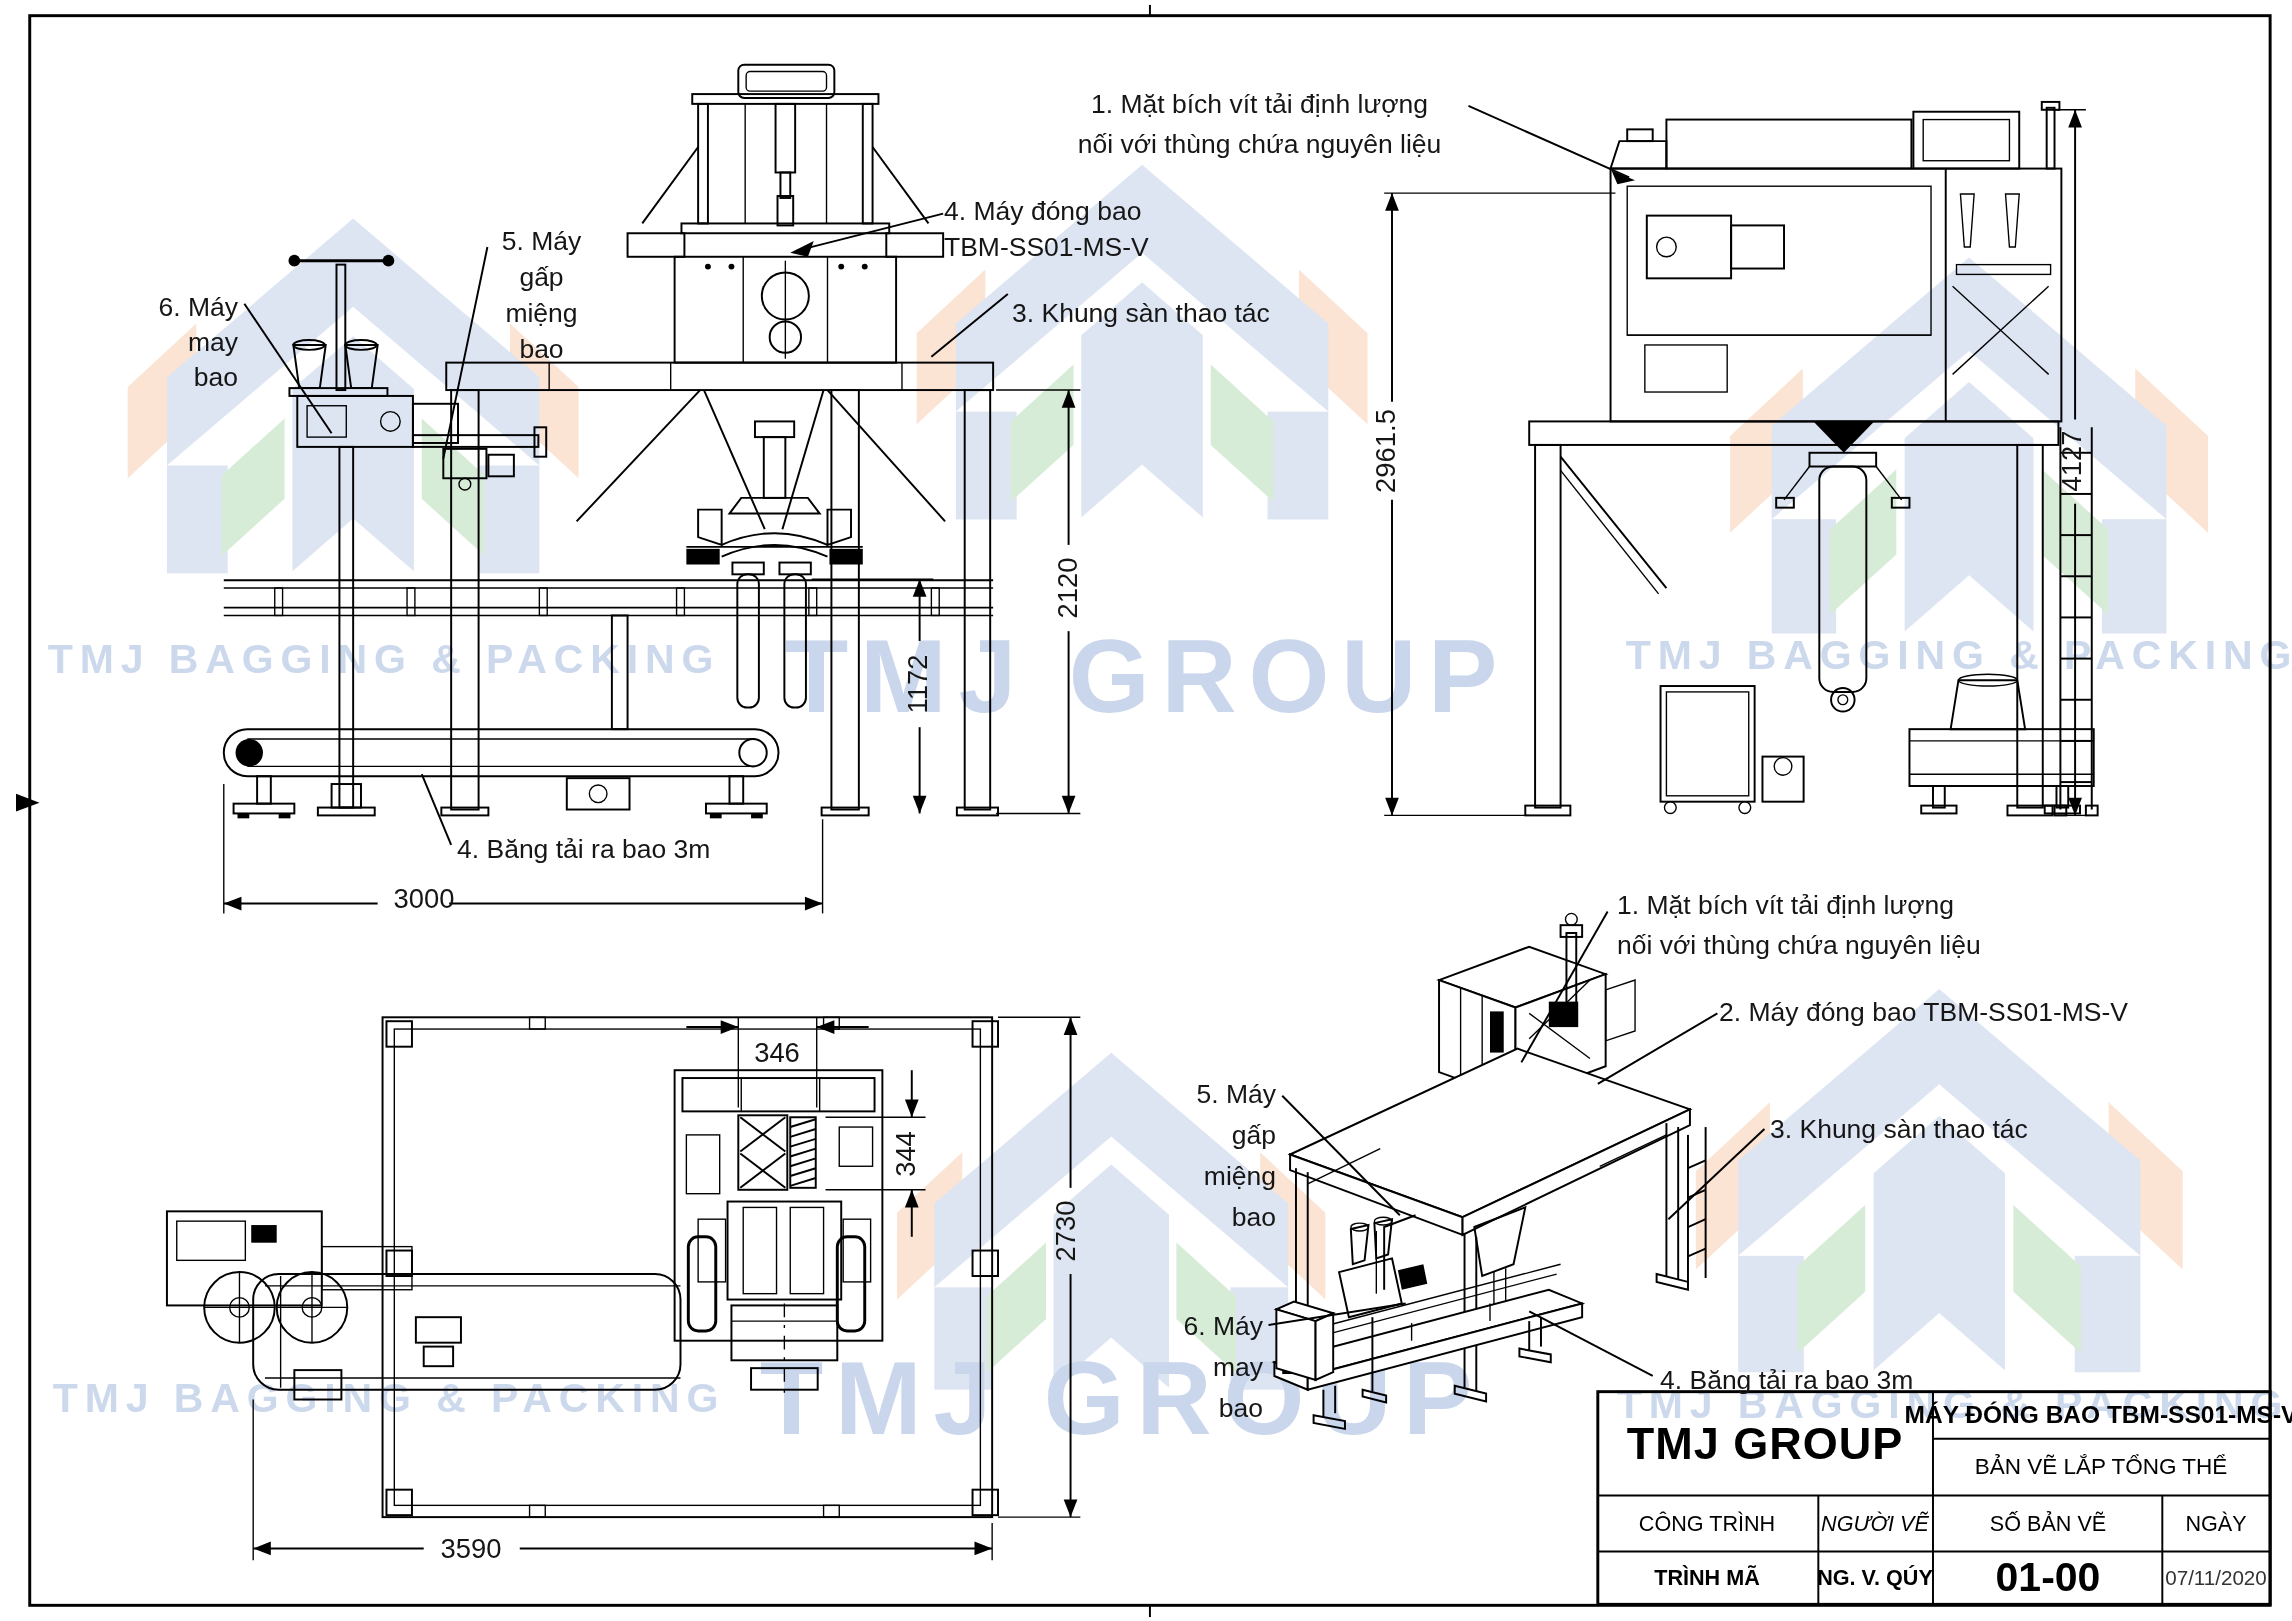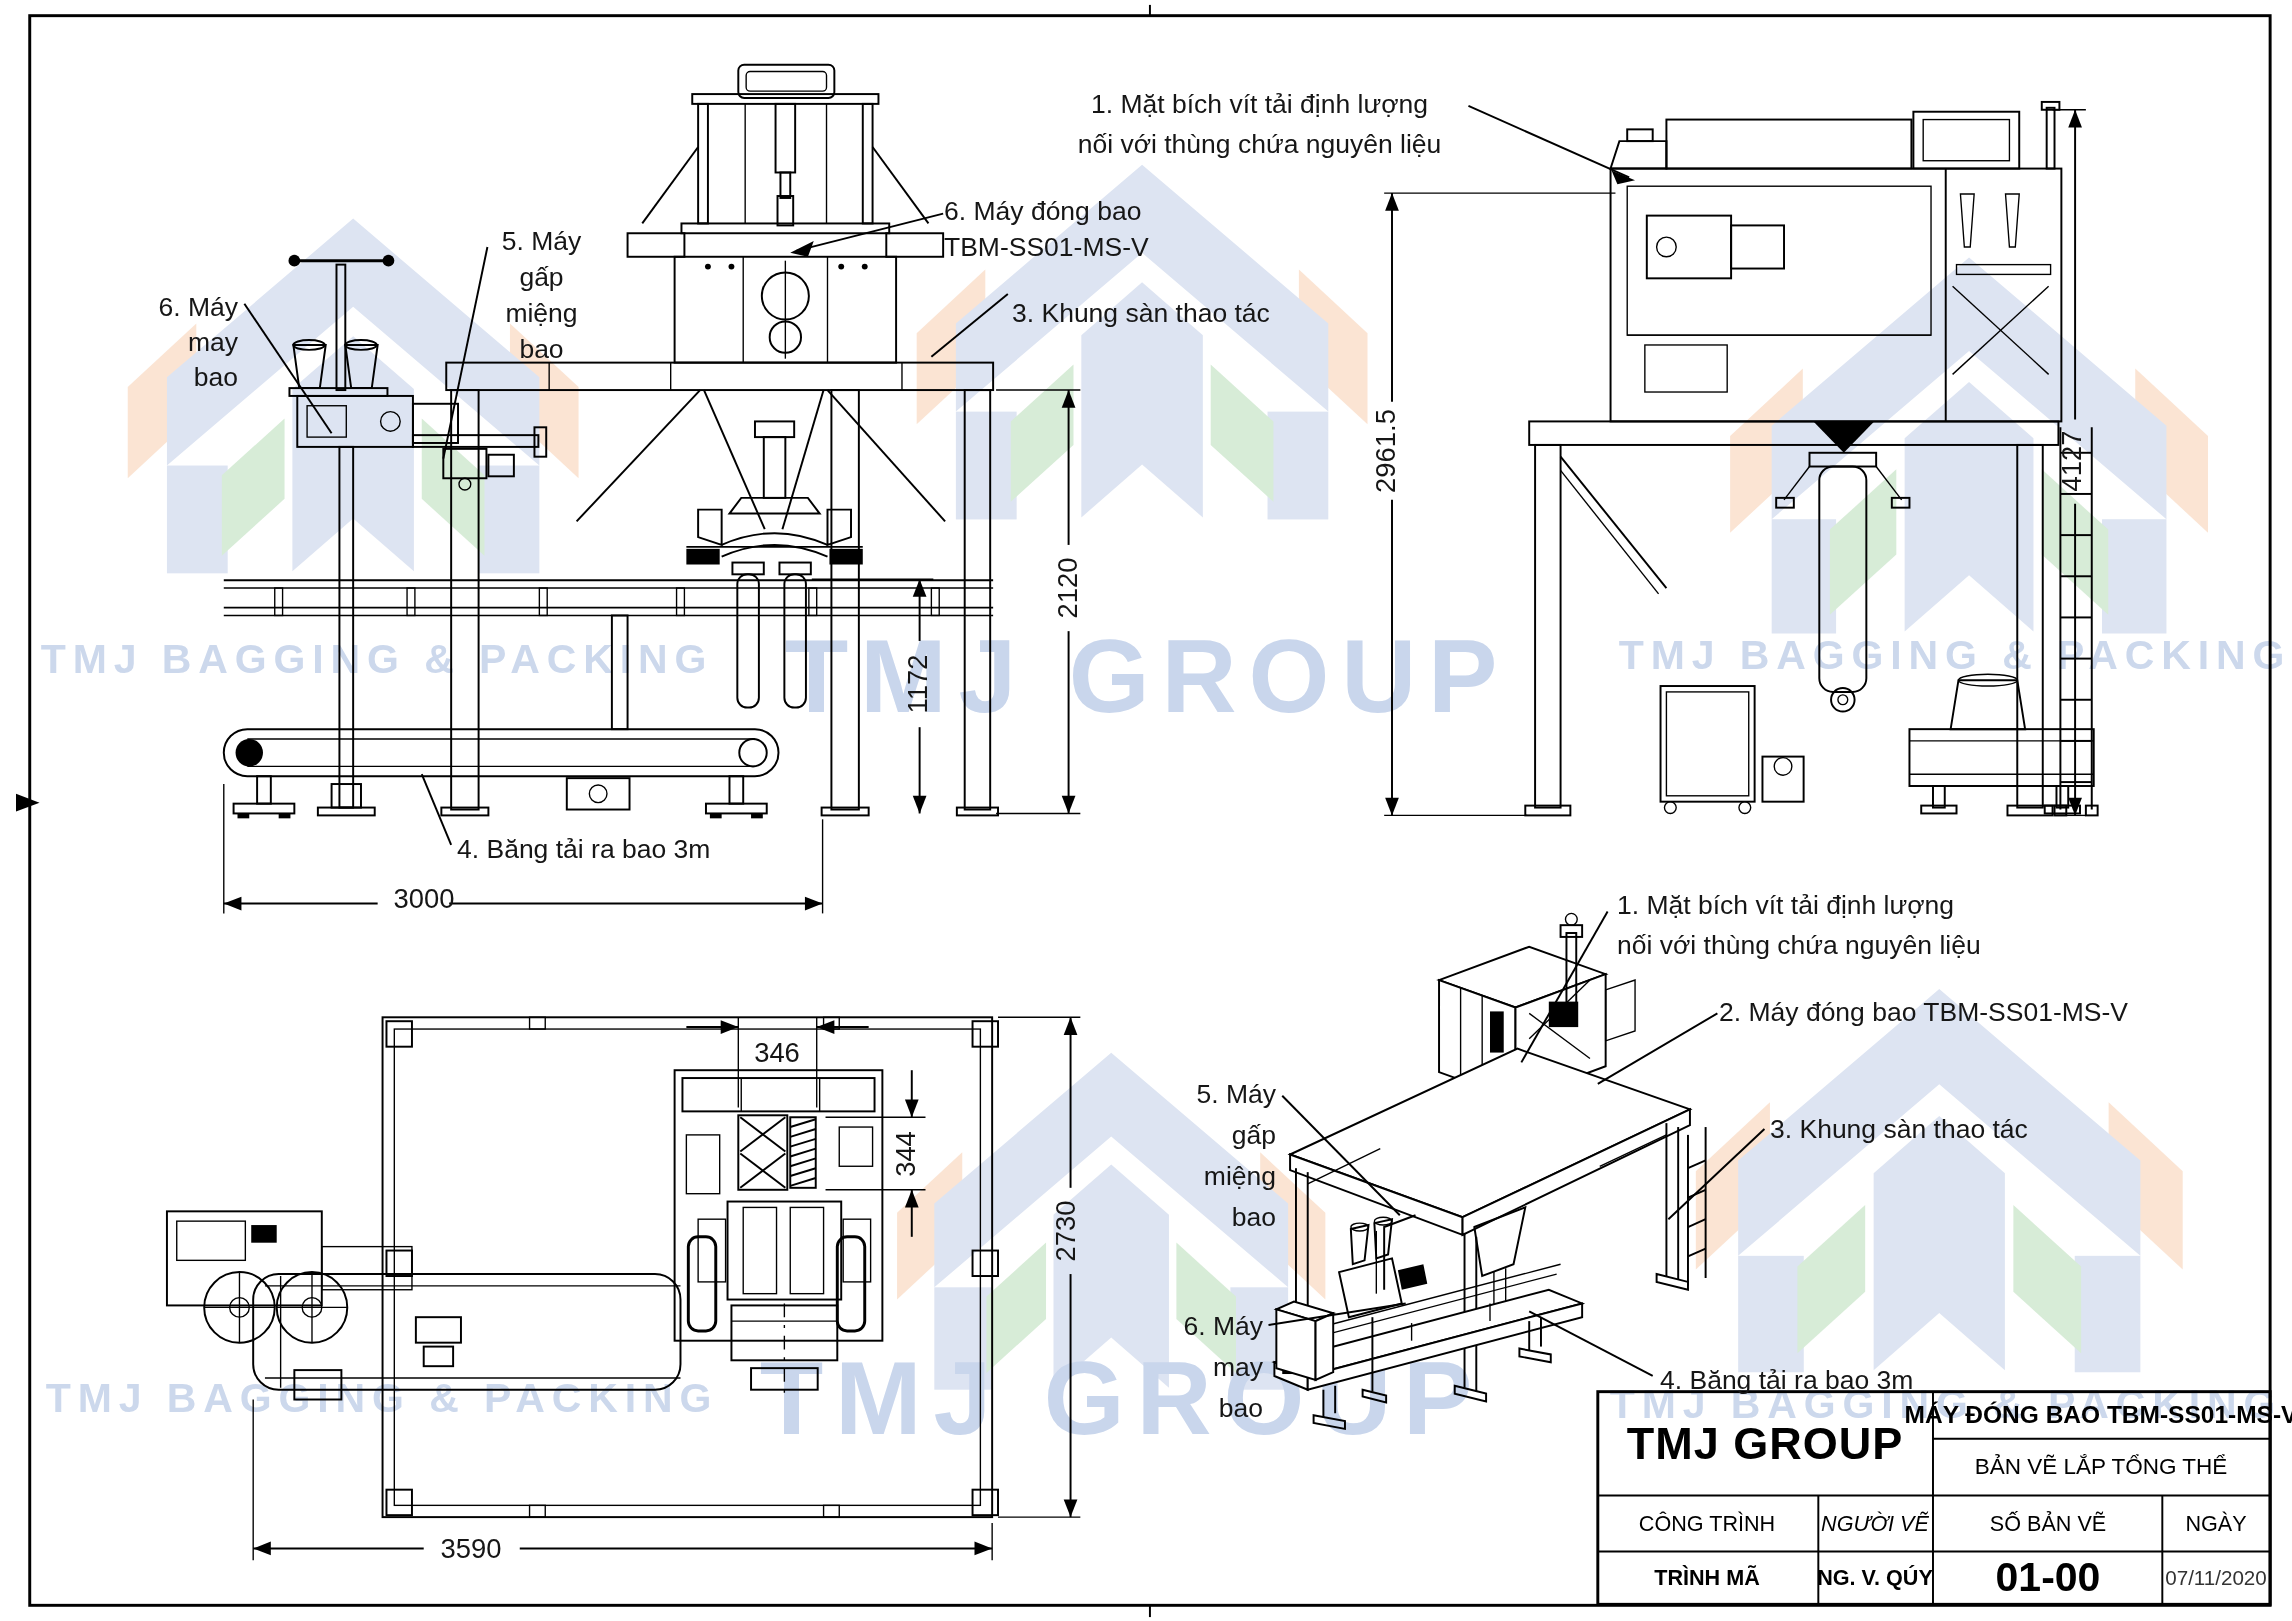--- a/index.html
+++ b/index.html
@@ -2,21 +2,21 @@
 <html><head>
 <meta charset="utf-8">
 <style>
   html,body{margin:0;padding:0;background:#888;}
   .sheet{position:relative;width:2293px;height:1621px;background:#ffffff;overflow:hidden;
          font-family:"Liberation Sans","DejaVu Sans",sans-serif;}
   .layer{position:absolute;left:0;top:0;width:2293px;height:1621px;}
   
   .wm{position:absolute;white-space:nowrap;font-weight:bold;color:#ccd8ec;
       transform:translate(-50%,-50%);letter-spacing:6.9px;}
-  .wm.brand{font-size:41px;}
+  .wm.brand{font-size:41px;margin-left:7px;}
   .wm.group{font-size:104px;letter-spacing:11.8px;color:#c9d6ec;}
   
   .lbl{position:absolute;color:#161616;font-size:26.5px;line-height:37px;white-space:nowrap;}
   .lbl .ln{display:block;}
   .lbl.center{text-align:center;}
   .lbl.right{text-align:right;}
   .dim{position:absolute;color:#161616;font-size:27.4px;white-space:nowrap;
        transform:translate(-50%,-50%);}
   .dim.vert{transform:translate(-50%,-50%) rotate(-90deg);}
   
@@ -502,21 +502,21 @@
     </g>
   </svg>
 
   <div class="layer">
 
     <div class="lbl center" style="left:1039px;top:84px;width:441px;line-height:40px;">
       <span class="ln">1. Mặt bích vít tải định lượng</span>
       <span class="ln">nối với thùng chứa nguyên liệu</span>
     </div>
     <div class="lbl" style="left:944px;top:193px;line-height:36px;">
-      <span class="ln">6. Máy đóng bao</span>
+      <span class="ln">4. Máy đóng bao</span>
       <span class="ln">TBM-SS01-MS-V</span>
     </div>
     <div class="lbl" style="left:1012px;top:295px;">
       <span class="ln">3. Khung sàn thao tác</span>
     </div>
     <div class="lbl center" style="left:468px;top:223px;width:147px;line-height:36px;">
       <span class="ln">5. Máy</span>
       <span class="ln">gấp</span>
       <span class="ln">miệng</span>
       <span class="ln">bao</span>

